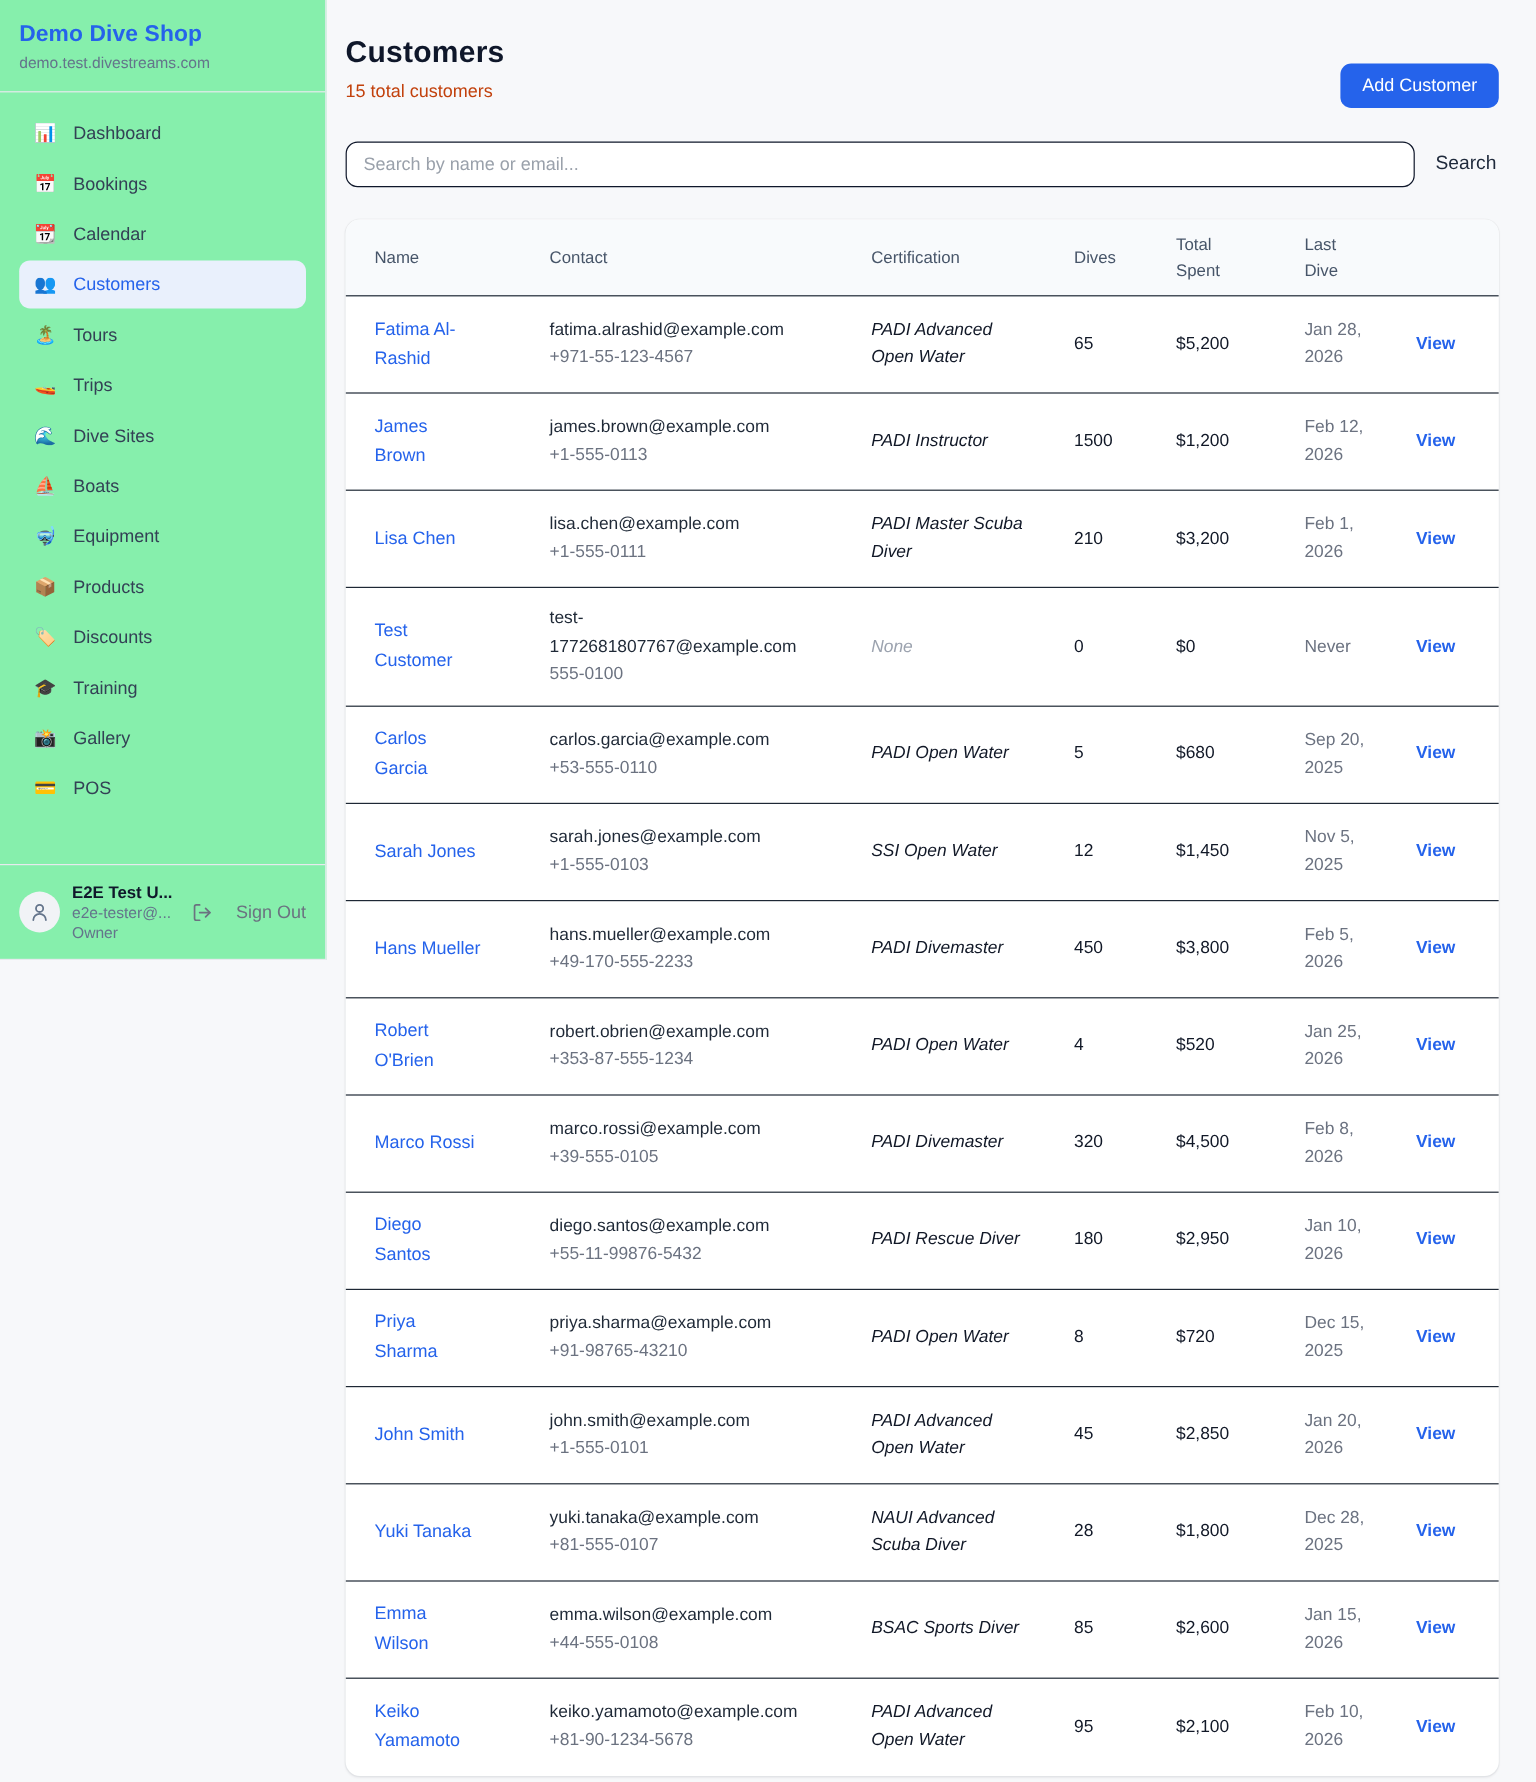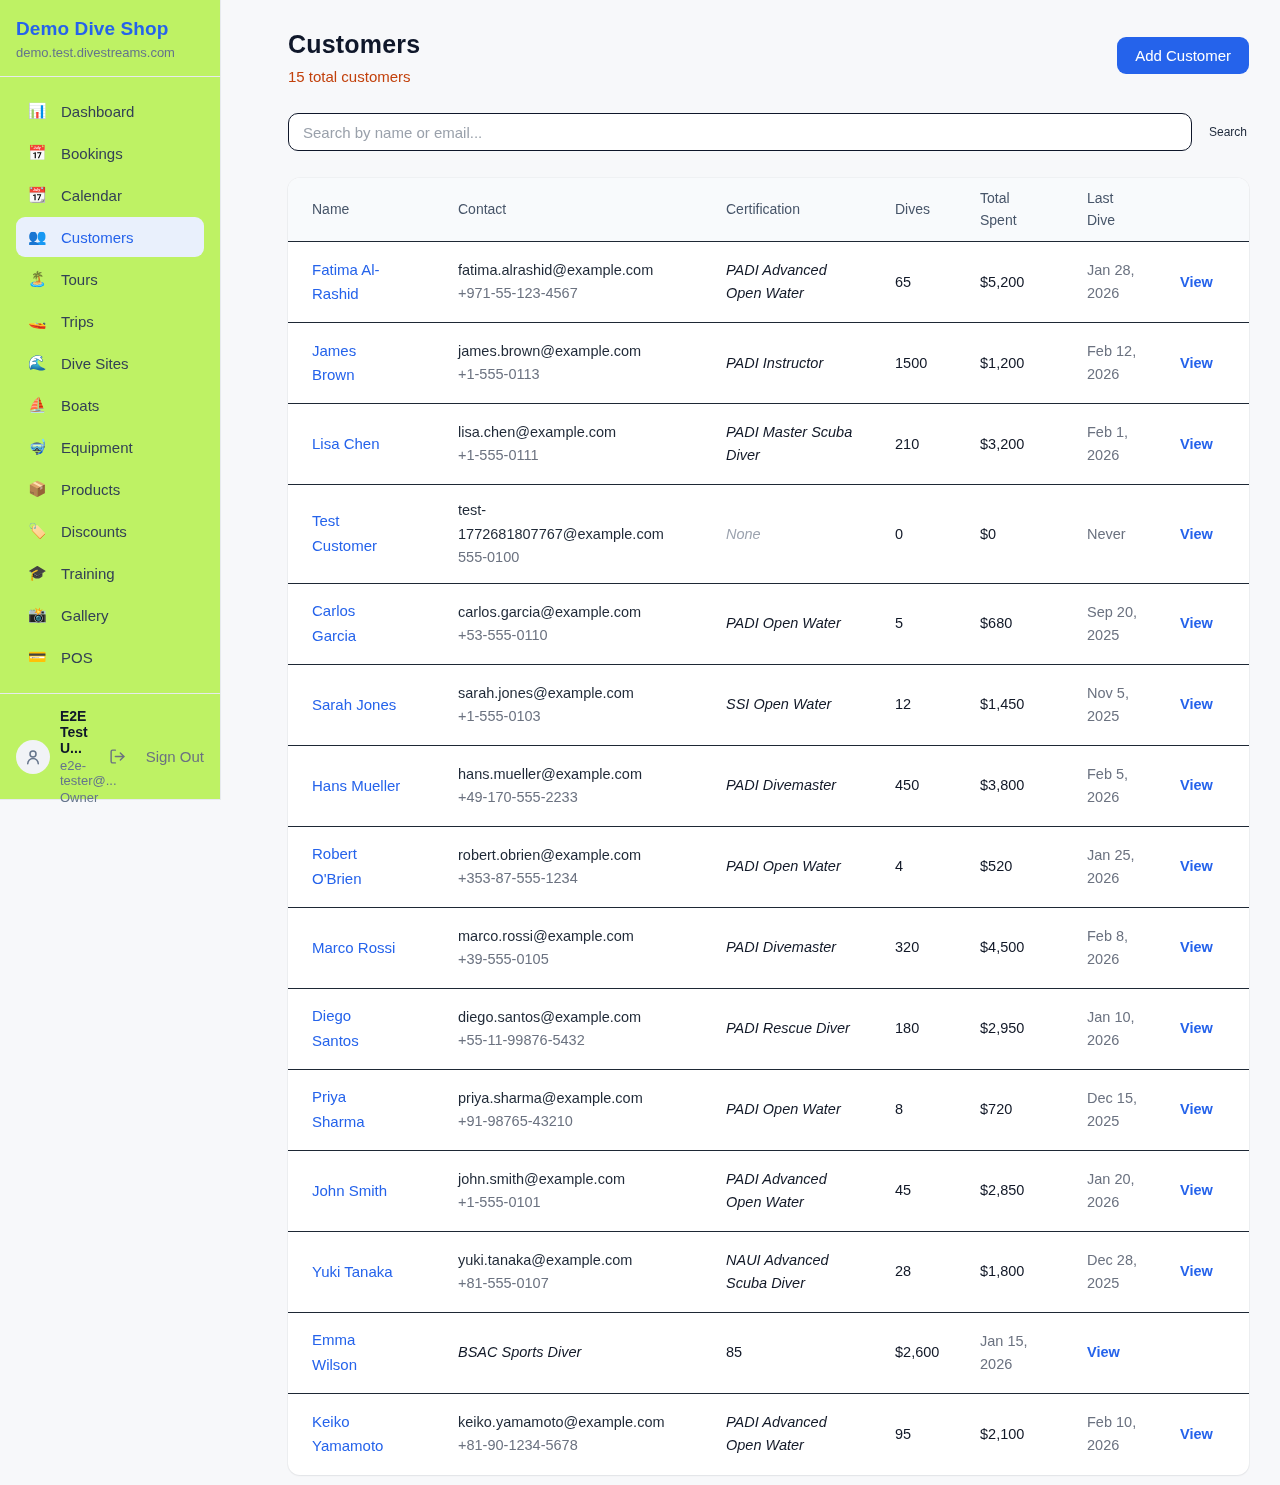--- a/index.html
+++ b/index.html
@@ -8,22 +8,22 @@
     font-family: "Liberation Sans", "DejaVu Sans", sans-serif;
     background: #f7f8fa;
     color: #0f172a;
     overflow: hidden;
     position: relative;
   }
 
   
   .sidebar {
     position: absolute; left: 0; top: 0;
-    width: 221px; height: 800px;
-    background: #bef264;
+    width: 272px; height: 800px;
+    background: #86efac;
     border-right: 1px solid #e7eaee;
     border-bottom: 1px solid #e7eaee;
     display: flex; flex-direction: column;
   }
   .sidebar-header { padding: 18px 16px 16px 16px; border-bottom: 1px solid #e7eaee; }
   .shop-name { color: #2563eb; font-size: 19px; font-weight: 700; letter-spacing: .1px; }
   .shop-domain { color: #64748b; font-size: 13px; margin-top: 5px; }
   .nav { padding: 14px 16px; flex: 1 1 auto; }
   .nav-item {
     display: flex; align-items: center; gap: 13px;
@@ -54,34 +54,34 @@
 
   
   .main { position: absolute; left: 256px; top: 0; width: 1024px; height: 1485px; padding: 30px 31px 0 32px; }
   .main-header { display: flex; justify-content: space-between; align-items: flex-start; }
   .page-title { font-size: 25px; font-weight: 700; color: #0f172a; letter-spacing: .2px; }
   .page-subtitle { font-size: 15px; color: #c2410c; margin-top: 9px; }
   .btn-primary {
     background: #2563eb; color: #ffffff; border: none;
     font-family: inherit; font-size: 15px; font-weight: 500;
     padding: 10px 18px; border-radius: 9px; cursor: pointer;
-    margin-top: 7px;
+    margin-top: 23px;
   }
 
   .search-row { display: flex; align-items: center; margin-top: 28px; gap: 15px; }
   .search-input {
     flex: 1 1 auto; height: 38px;
     border: 1.5px solid #0f172a; border-radius: 10px;
     padding: 0 14px; font-family: inherit; font-size: 15px; color: #0f172a;
     background: #ffffff; outline: none;
   }
   .search-input::placeholder { color: #9aa1ab; }
   .search-btn {
     background: none; border: none; font-family: inherit;
-    font-size: 12px; color: #1e293b; cursor: pointer; padding: 4px 2px;
+    font-size: 16px; color: #1e293b; cursor: pointer; padding: 4px 2px;
   }
 
   
   .table-card {
     margin-top: 27px; background: #ffffff; border-radius: 12px;
     box-shadow: 0 1px 2px rgba(15,23,42,.06), 0 0 0 1px rgba(15,23,42,.03);
     overflow: hidden;
   }
   .tr {
     display: grid;
@@ -375,20 +375,24 @@
             <div class="phone">+81-555-0107</div>
           </div>
           <div class="td cert">NAUI Advanced Scuba Diver</div>
           <div class="td dives">28</div>
           <div class="td spent">$1,800</div>
           <div class="td date">Dec 28, 2025</div>
           <div class="td action"><a>View</a></div>
         </div>
         <div class="tr row">
           <div class="td name">Emma Wilson</div>
+          <div class="td contact">
+            <div class="email">emma.wilson@example.com</div>
+            <div class="phone">+44-555-0108</div>
+          </div>
           <div class="td cert">BSAC Sports Diver</div>
           <div class="td dives">85</div>
           <div class="td spent">$2,600</div>
           <div class="td date">Jan 15, 2026</div>
           <div class="td action"><a>View</a></div>
         </div>
         <div class="tr row">
           <div class="td name">Keiko Yamamoto</div>
           <div class="td contact">
             <div class="email">keiko.yamamoto@example.com</div>

